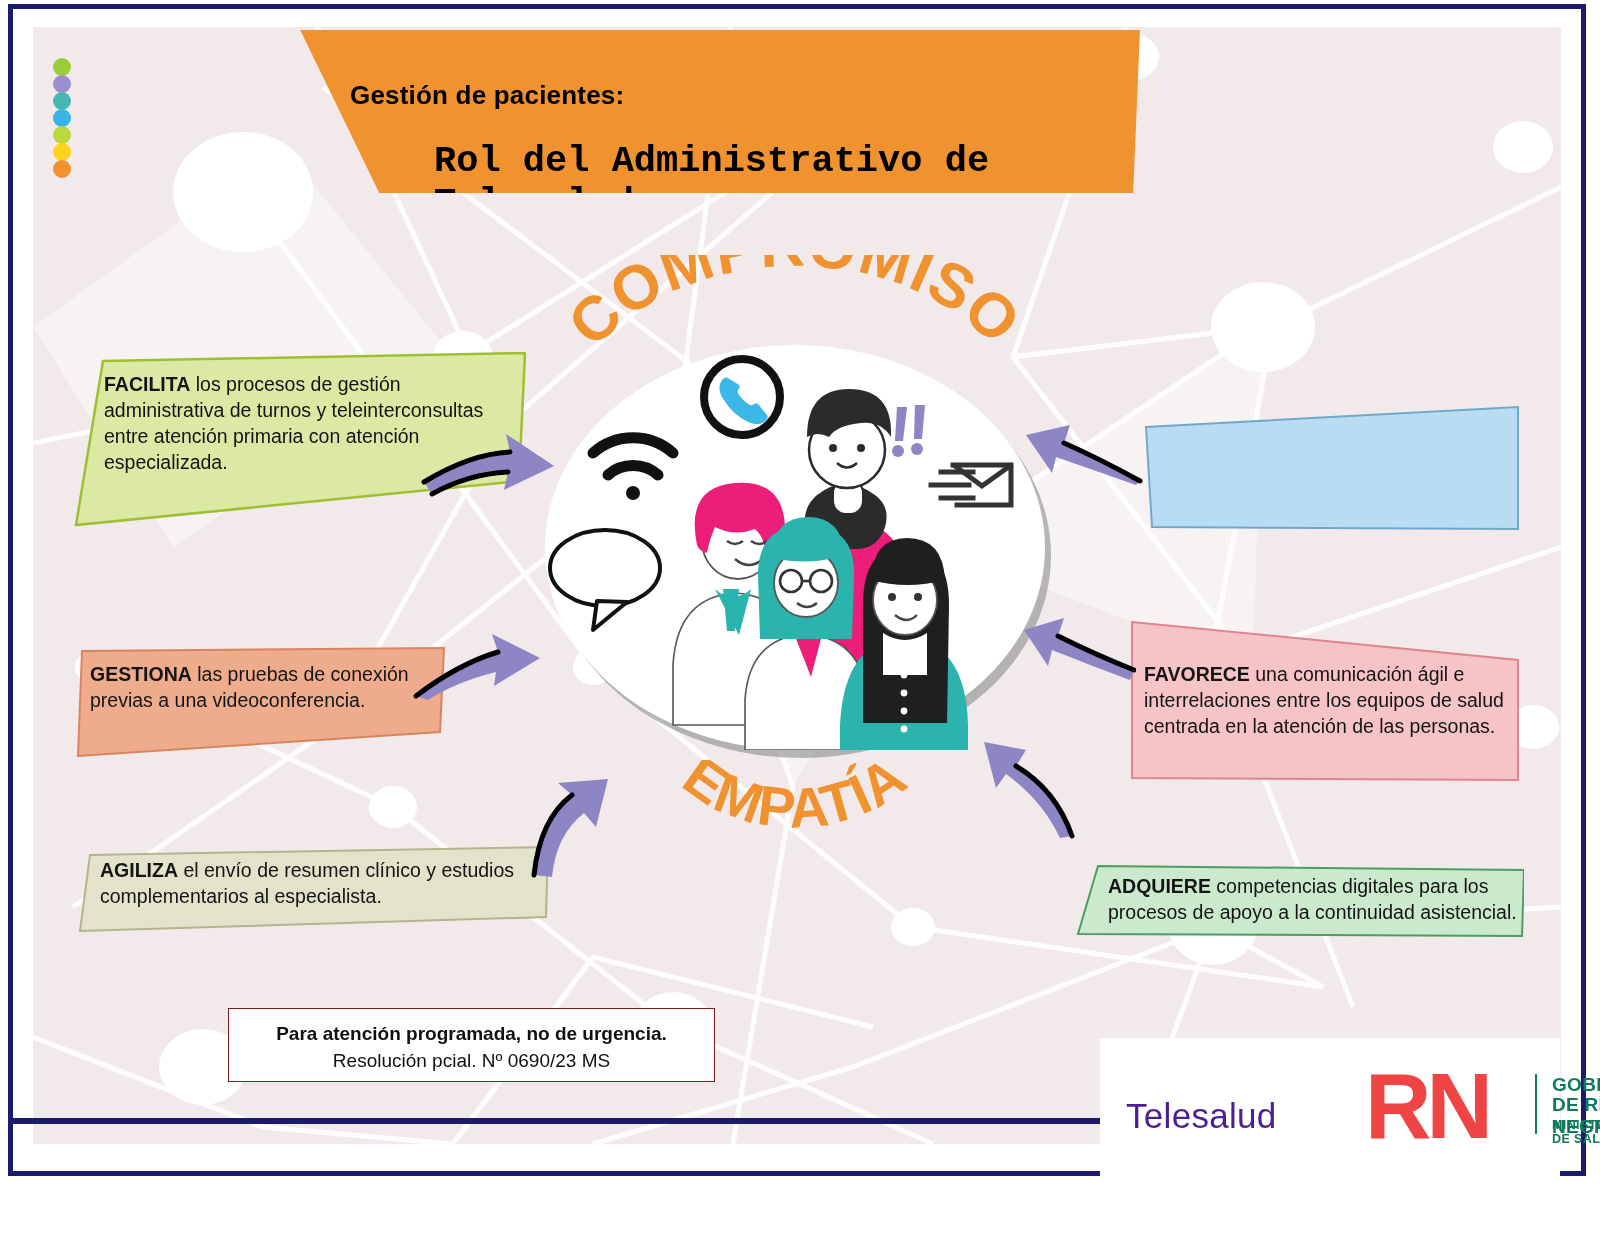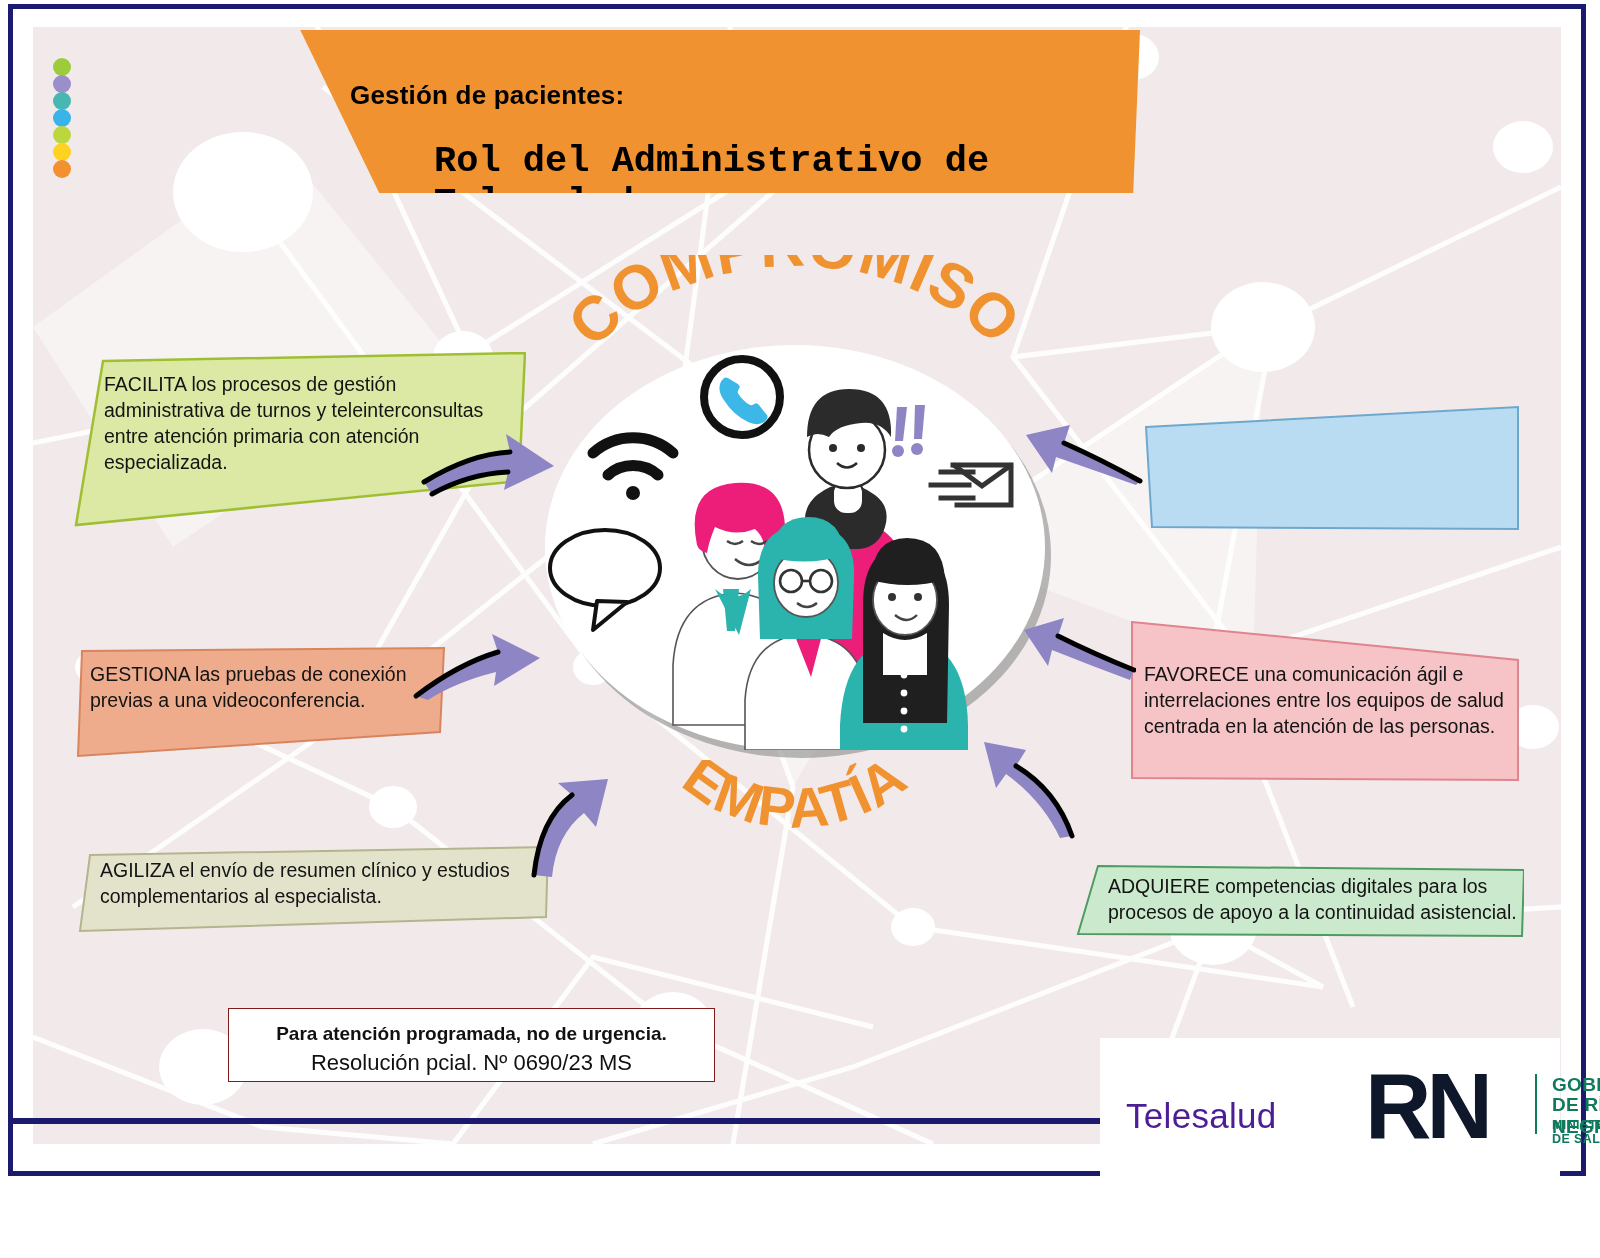--- a/index.html
+++ b/index.html
@@ -53,40 +53,40 @@
     border-radius:50%;background:#ffffff;
     box-shadow:6px 8px 0 0 rgba(130,130,130,.55);
   }
   .hub-art{position:absolute;left:545px;top:345px;width:500px;height:405px;}
 
   
   .box{position:absolute;box-sizing:border-box;}
   .box .txt{
     position:absolute;color:#141414;font-size:19.5px;line-height:1.33;
   }
-  .box b{font-weight:normal;}
+  .box b{font-weight:bold;}
   .poly{position:absolute;left:0;top:0;width:100%;height:100%;}
 
   
   .arrow{position:absolute;}
 
   
   .note{
     position:absolute;left:228px;top:1008px;width:485px;height:72px;
     background:#ffffff;border:1px solid #7f1d1d;
   }
   .note .l1{position:absolute;left:0;right:0;top:14px;text-align:center;font-size:19px;font-weight:bold;color:#111;}
-  .note .l2{position:absolute;left:0;right:0;top:41px;text-align:center;font-size:22px;color:#111;}
+  .note .l2{position:absolute;left:0;right:0;top:41px;text-align:center;font-size:19px;color:#111;}
 
   
   .logo{
     position:absolute;left:1100px;top:1038px;width:460px;height:138px;background:#ffffff;
   }
   .logo .tele{position:absolute;left:26px;top:58px;font-size:35px;color:#4c1d95;letter-spacing:.3px;}
-  .logo .rn{position:absolute;left:265px;top:22px;font-size:92px;font-weight:bold;color:#0f172a;letter-spacing:-5px;line-height:1;}
+  .logo .rn{position:absolute;left:265px;top:22px;font-size:92px;font-weight:bold;color:#ef4444;letter-spacing:-5px;line-height:1;}
   .logo .divider{position:absolute;left:435px;top:36px;width:2px;height:60px;background:#0f7a5c;}
   .logo .g1{position:absolute;left:452px;top:36px;font-size:19px;font-weight:bold;color:#0f7a5c;letter-spacing:.3px;}
   .logo .g2{position:absolute;left:452px;top:56px;font-size:19px;font-weight:bold;color:#0f7a5c;letter-spacing:.3px;}
   .logo .g3{position:absolute;left:452px;top:80px;font-size:12.5px;font-weight:bold;color:#0f7a5c;letter-spacing:.4px;}
 </style>
 </head>
 <body>
 
 <div id="stage">
 

